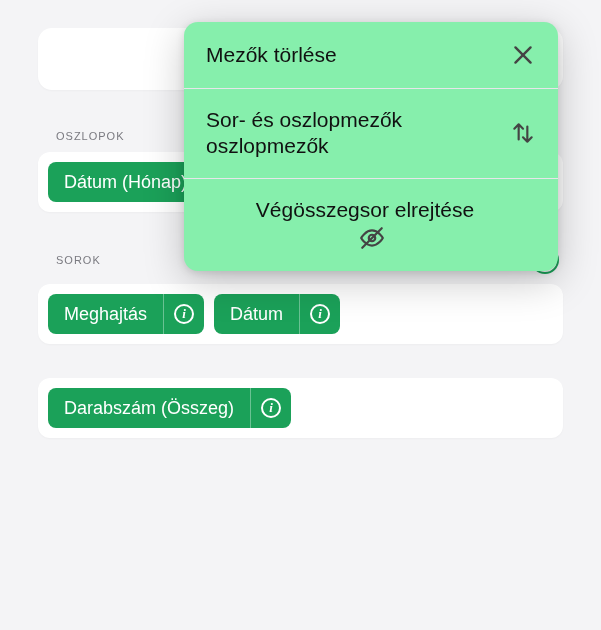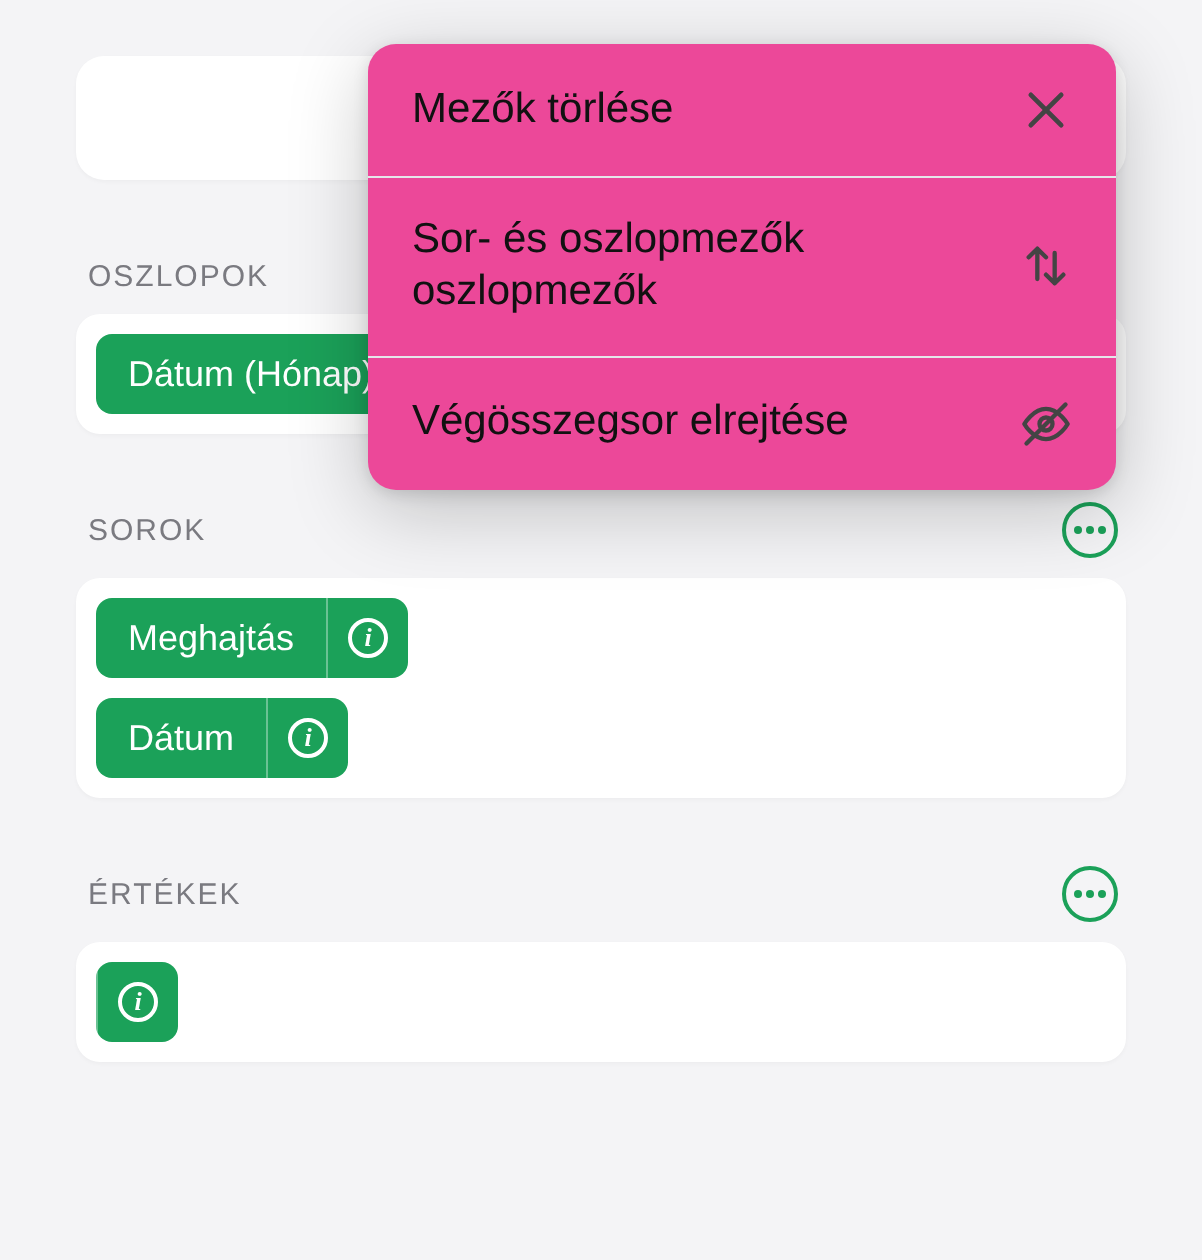--- a/index.html
+++ b/index.html
@@ -21,25 +21,26 @@
   }
 
   .section { margin-bottom: 34px; }
   .section-header {
     display: flex;
     align-items: center;
     justify-content: space-between;
     padding: 0 4px 10px 6px;
   }
   .section-title {
-    font-size: 15px;
+    font-size: 11px;
     font-weight: 500;
     letter-spacing: 1px;
     color: #7a7a80;
     text-transform: uppercase;
+    margin-left: 12px;
   }
   .more-btn {
     width: 28px; height: 28px;
     border: 2px solid #1ba159;
     border-radius: 50%;
     display: flex; align-items: center; justify-content: center;
     color: #1ba159;
     font-size: 14px;
     cursor: pointer;
     background: transparent;
@@ -49,21 +50,21 @@
 
   .pill-row {
     background: #fff;
     border-radius: 12px;
     padding: 10px 10px;
     display: flex;
     flex-wrap: wrap;
     gap: 10px;
     box-shadow: 0 1px 2px rgba(0,0,0,0.03);
   }
-  .pill-row.stack { flex-direction: column; align-items: flex-start; }
+  .pill-row.stack { flex-direction: row; align-items: flex-start; }
 
   .pill {
     display: inline-flex;
     align-items: stretch;
     background: #1ba159;
     border-radius: 8px;
     overflow: hidden;
     height: 40px;
   }
   .pill-label {
@@ -97,35 +98,35 @@
     display: flex; align-items: center; justify-content: center;
     font-family: Georgia, serif;
   }
 
   
   .popover {
     position: absolute;
     top: 22px;
     left: 184px;
     width: 374px;
-    background: #ec4899;
+    background: #86efac;
     border-radius: 14px;
     box-shadow: 0 10px 40px rgba(0,0,0,0.22), 0 2px 8px rgba(0,0,0,0.12);
     overflow: hidden;
     z-index: 50;
   }
   .popover-item {
     display: flex;
     align-items: center;
     justify-content: space-between;
     padding: 18px 20px 18px 22px;
     border-bottom: 1px solid #e6e6ea;
     cursor: pointer;
   }
-  .popover-item:last-child { border-bottom: none; }
+  .popover-item:last-child { border-bottom: none; flex-direction: column; }
   .popover-text {
     font-size: 21px;
     color: #111;
     line-height: 1.25;
     flex: 1;
     padding-right: 14px;
   }
   .popover-icon {
     width: 30px; height: 30px;
     display: flex; align-items: center; justify-content: center;
@@ -178,32 +179,23 @@
       <div class="pill-label">Dátum</div>
       <div class="pill-divider"></div>
       <div class="pill-info">
         <div class="info-icon">i</div>
       </div>
     </div>
   </div>
 </div>
 
 <div class="section">
-  <div class="section-header">
-    <div class="section-title">ÉRTÉKEK</div>
-    <div class="more-btn">
-      <div class="more-dots">
-          <span></span>
-          <span></span>
-          <span></span>
-        </div>
-    </div>
-  </div>
   <div class="pill-row">
     <div class="pill">
+      <div class="pill-label">Darabszám (Összeg)</div>
       <div class="pill-divider"></div>
       <div class="pill-info">
         <div class="info-icon">i</div>
       </div>
     </div>
   </div>
 </div>
 
 <div class="popover">
   <div class="popover-item">

